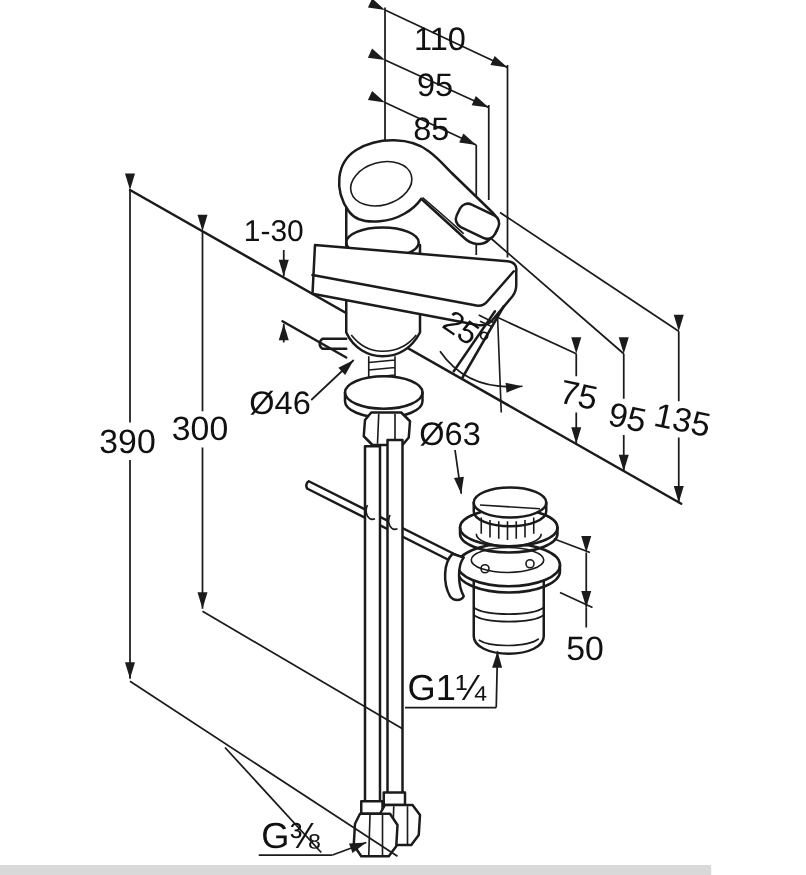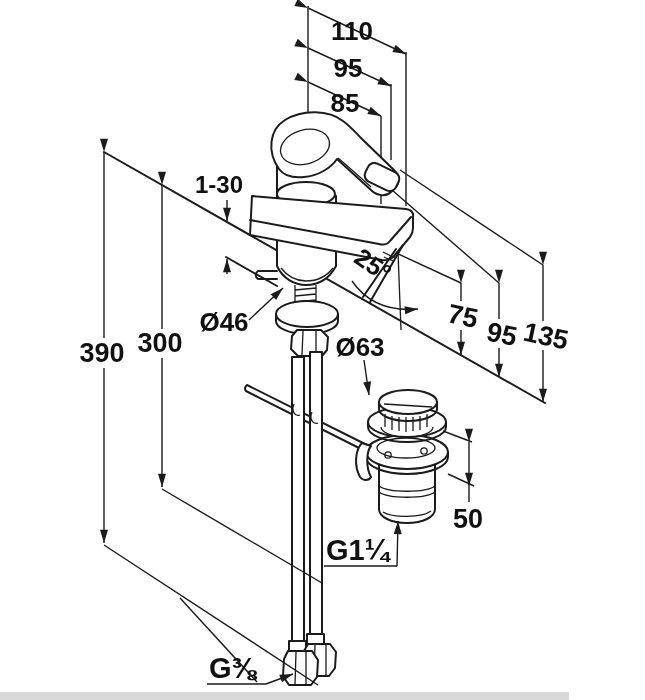--- a/index.html
+++ b/index.html
@@ -1,17 +1,17 @@
 <!DOCTYPE html>
 <html><head>
 <meta charset="utf-8">
 <style>
   html,body{margin:0;padding:0;background:#fff;}
   #stage{position:relative;width:569px;height:700px;background:#ffffff;overflow:hidden;
-         font-family:"Liberation Sans","DejaVu Sans",sans-serif;font-weight:bold;}
+         font-family:"Liberation Sans","DejaVu Sans",sans-serif;}
   svg{position:absolute;left:0;top:0;}
   .obj{stroke:#1b1b1b;stroke-width:2;fill:none;stroke-linecap:round;stroke-linejoin:round;}
   .objfill{stroke:#1b1b1b;stroke-width:2;fill:#ffffff;stroke-linejoin:round;}
   .silh{fill:#ffffff;stroke:none;}
   .thin{stroke:#1b1b1b;stroke-width:1.3;fill:none;}
   .dim{stroke:#1b1b1b;stroke-width:1.4;fill:none;}
   .lbl{fill:#111;font-family:"Liberation Sans","DejaVu Sans",sans-serif;}
   .bg{fill:#ffffff;stroke:none;}
   #bottombar{position:absolute;left:0;top:692px;width:645px;height:8px;background:#d9d9d9;}
 </style>

